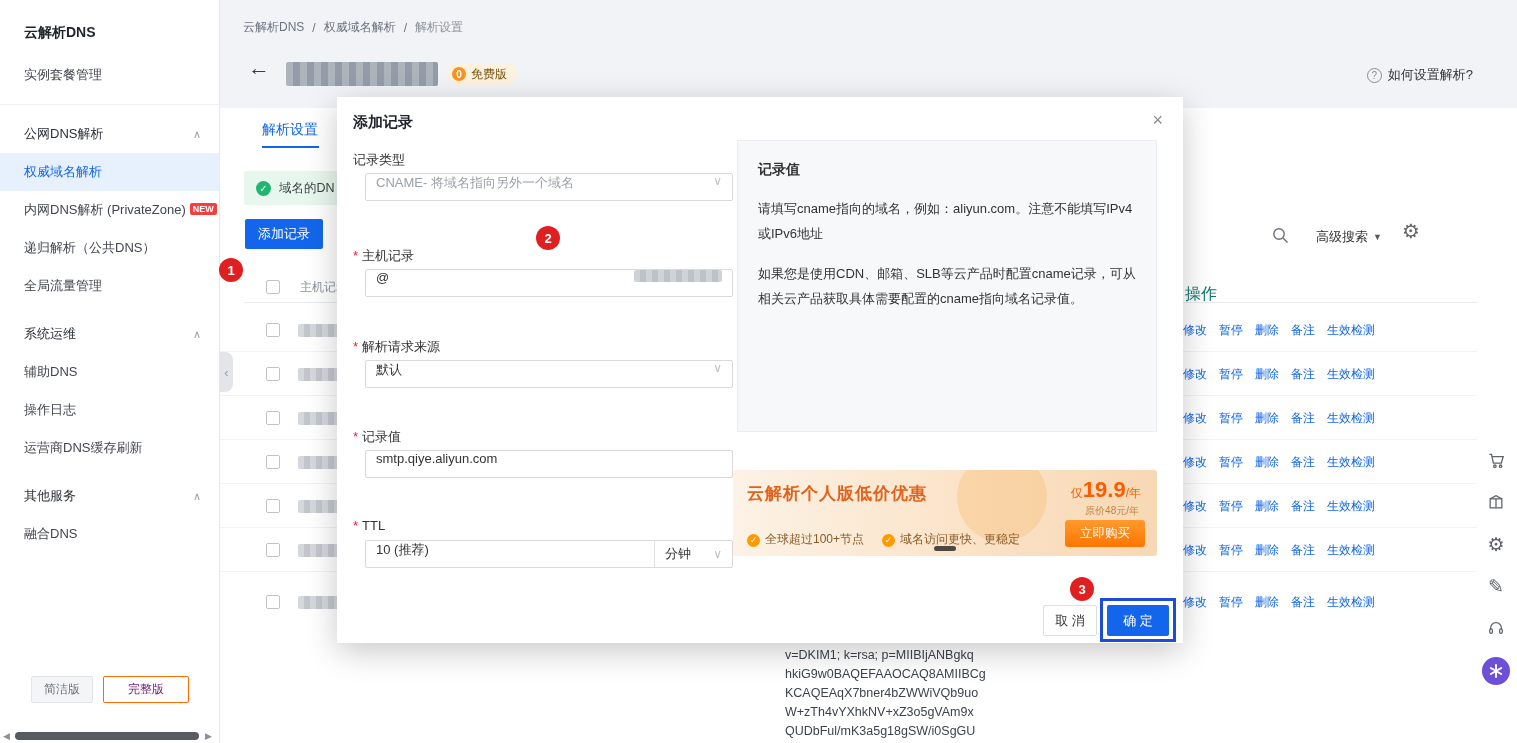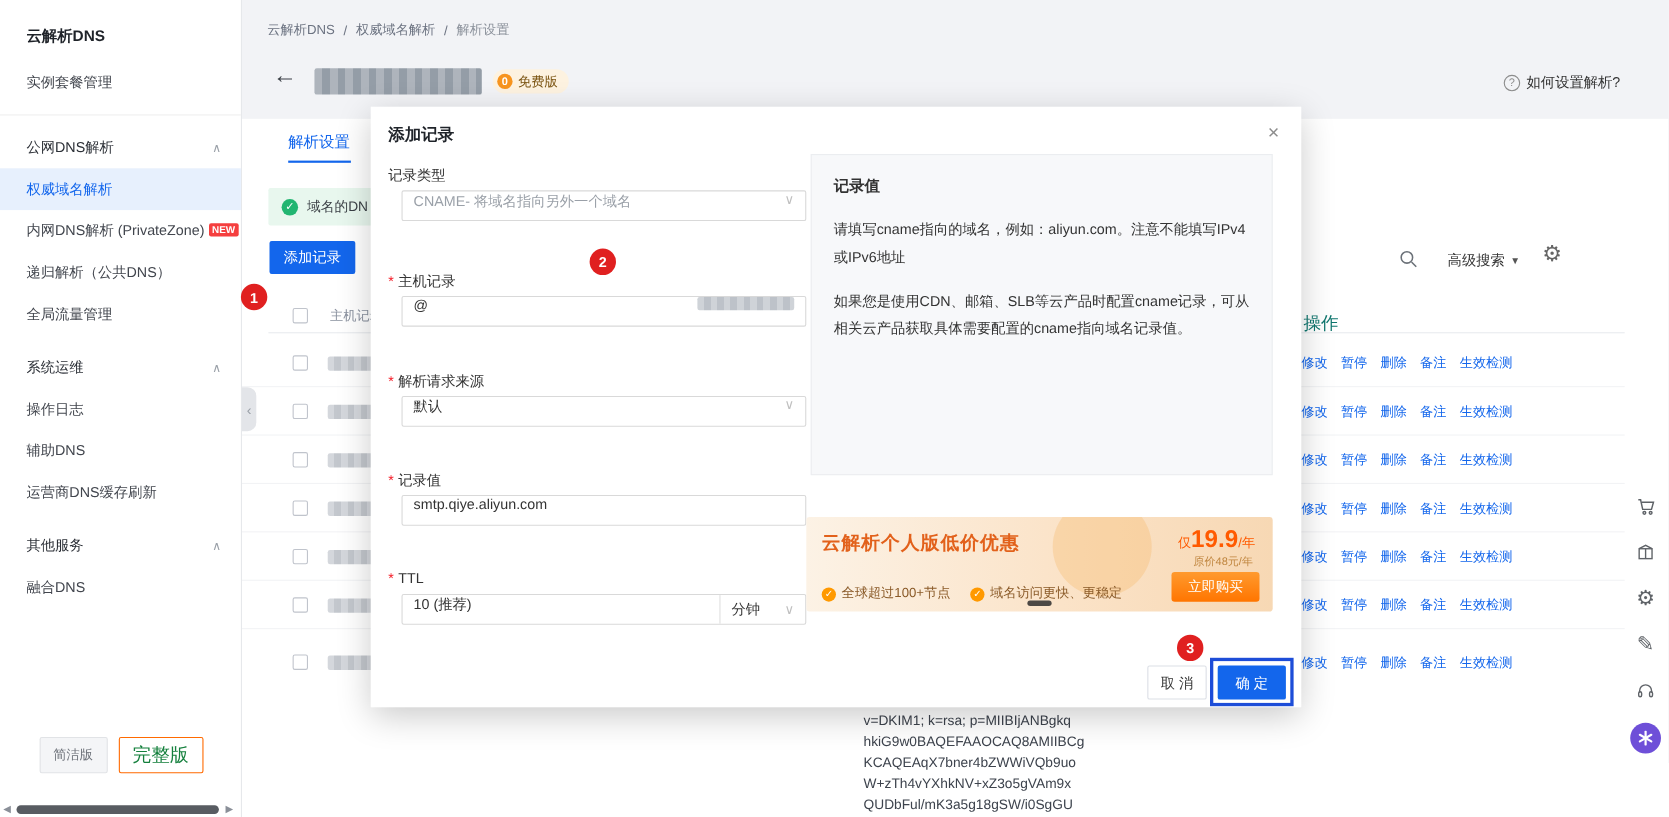--- a/index.html
+++ b/index.html
@@ -11,21 +11,21 @@
   .sidebar{position:absolute;left:0;top:0;width:220px;height:743px;background:#fff;border-right:1px solid #e6e8eb;z-index:5}
   .sb-title{padding:24px 24px 14px;font-size:14px;font-weight:bold;color:#1f2329}
   .sb-item{padding:10px 24px;font-size:13px;color:#42464e;cursor:pointer;white-space:nowrap}
   .sb-item.selected{background:#e7f0fd;color:#1366ec}
   .sb-divider{height:1px;background:#efefef;margin:10px 0}
   .sb-group{display:flex;justify-content:space-between;align-items:center;padding:10px 18px 10px 24px;font-size:13px;color:#2b2f36;margin-top:10px;cursor:pointer}
   .sb-group .chev{color:#9aa0a8;font-size:11px}
   .new-badge{display:inline-block;background:#f53f3f;color:#fff;font-size:9px;border-radius:2px;padding:1px 3px;margin-left:4px;vertical-align:2px;font-weight:bold}
   .sb-footer{position:absolute;bottom:40px;left:0;width:220px;display:flex;justify-content:center;gap:10px}
   .btn-simple{padding:4px 12px;font-size:12px;color:#6b7078;background:#f4f5f7;border:1px solid #e1e3e6;border-radius:2px;cursor:pointer}
-  .btn-full{padding:4px 12px;font-size:17px;color:#15803d;background:#fff;border:1px solid #ff6a00;border-radius:2px;cursor:pointer}
+  .btn-full{padding:4px 24px;font-size:12px;color:#701a75;background:#fff;border:1px solid #ff6a00;border-radius:2px;cursor:pointer}
 
   
   .hscroll{position:absolute;left:0;bottom:0;width:219px;height:14px;z-index:30}
   .hs-left{position:absolute;left:3px;bottom:2px;font-size:9px;color:#8a8f98;cursor:pointer}
   .hs-right{position:absolute;left:205px;bottom:2px;font-size:9px;color:#8a8f98;cursor:pointer}
   .hs-bar{position:absolute;left:15px;bottom:3px;width:184px;height:8px;background:#585c62;border-radius:4px;cursor:pointer}
 
   .collapse-handle{position:absolute;left:220px;top:352px;width:13px;height:40px;background:#e3e5e9;border-radius:0 8px 8px 0;display:flex;align-items:center;justify-content:center;color:#9aa0a8;font-size:13px;z-index:6;cursor:pointer}
 
   
@@ -146,22 +146,22 @@
     <div class="sb-item">
       <span>内网DNS解析 (PrivateZone)</span><span class="new-badge">NEW</span>
     </div>
     <div class="sb-item">递归解析（公共DNS）</div>
     <div class="sb-item">全局流量管理</div>
 
     <div class="sb-group">
       <span>系统运维</span>
       <span class="chev">∧</span>
     </div>
+    <div class="sb-item">辅助DNS</div>
     <div class="sb-item">操作日志</div>
-    <div class="sb-item">辅助DNS</div>
     <div class="sb-item">运营商DNS缓存刷新</div>
 
     <div class="sb-group">
       <span>其他服务</span>
       <span class="chev">∧</span>
     </div>
     <div class="sb-item">融合DNS</div>
 
     <div class="sb-footer">
       <button class="btn-simple">简洁版</button>

